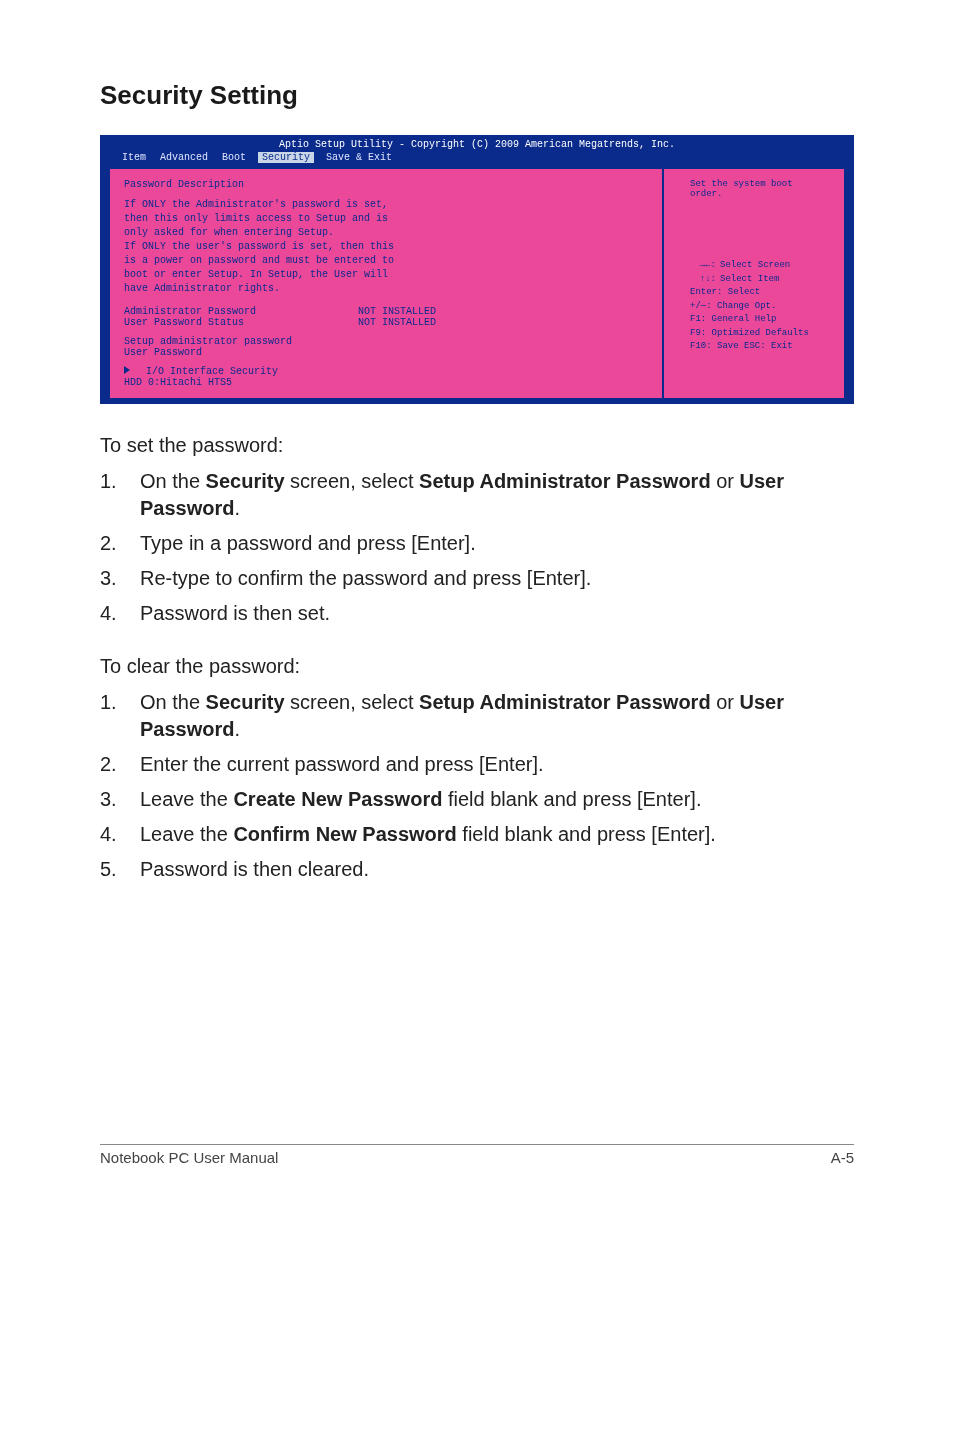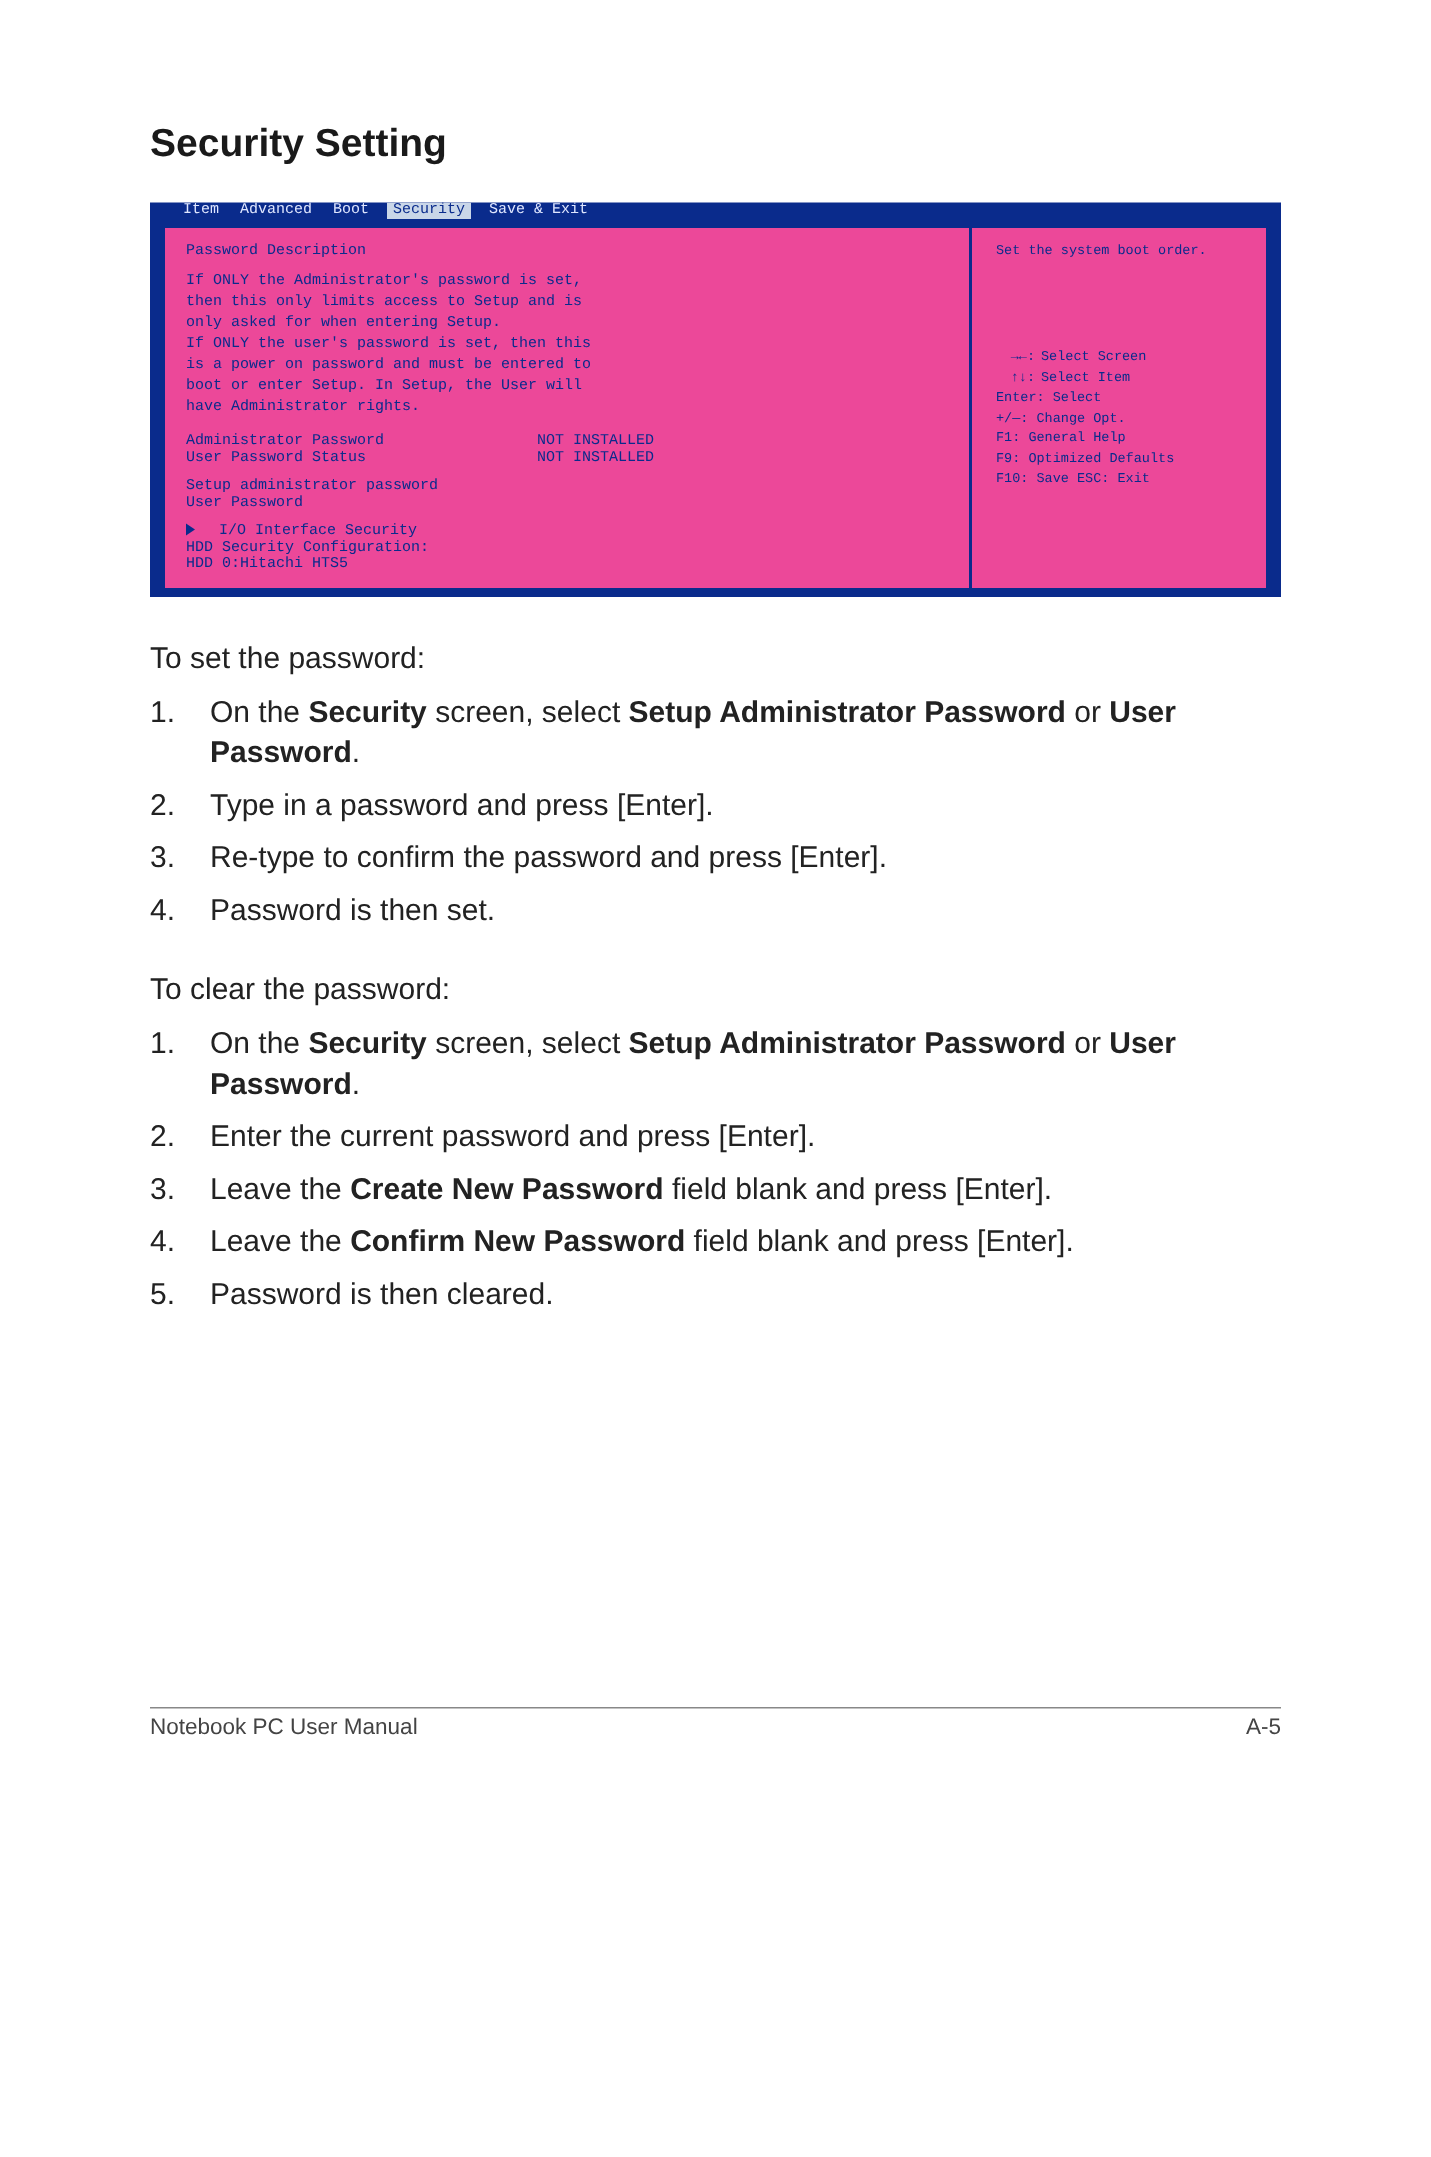--- a/index.html
+++ b/index.html
@@ -51,22 +51,22 @@
     background: #ec4899;
     border: 2px solid #0a2b8c;
   }
   .bios-left {
     flex: 1;
     padding: 10px 14px;
     color: #0a2b8c;
     border-right: 2px solid #0a2b8c;
   }
   .bios-right {
-    width: 196px;
-    padding: 10px 16px;
+    width: 180px;
+    padding: 10px 26px;
     color: #0a2b8c;
     font-size: 9px;
   }
   .bios-left .pwdesc-title {
     color: #0a2b8c;
     font-weight: normal;
     margin-bottom: 8px;
   }
   .bios-left .pwdesc-text {
     color: #0a2b8c;
@@ -142,20 +142,21 @@
   }
   .footer-left { }
   .footer-right { text-align: right; }
 </style>
 </head>
 <body>
 
 <h1 class="heading">Security Setting</h1>
 
 <div class="bios">
+  <div class="bios-title">Aptio Setup Utility - Copyright (C) 2009 American Megatrends, Inc.</div>
   <div class="bios-tabs">
     <span>Item</span>
     <span>Advanced</span>
     <span>Boot</span>
     <span class="active">Security</span>
     <span>Save &amp; Exit</span>
   </div>
   <div class="bios-body">
     <div class="bios-left">
       <div class="pwdesc-title">Password Description</div>
@@ -181,23 +182,20 @@
       </div>
       <div class="bios-row">
         <span class="lbl">User Password</span>
       </div>
       <div style="height:8px"></div>
       <div class="bios-row">
         <span class="triangle"></span>
         <span class="lbl">I/O Interface Security</span>
       </div>
       <div class="bios-row">
-        <span class="lbl">HDD Security Configuration:</span>
-      </div>
-      <div class="bios-row">
         <span class="lbl">HDD 0:Hitachi HTS5</span>
       </div>
     </div>
     <div class="bios-right">
       <div class="hint-title">Set the system boot order.</div>
       <div class="legend-row">
           <span class="legend-glyph highlight-arrow">→←:</span>
           <span class="legend-text">Select Screen</span>
         </div>
       <div class="legend-row">

